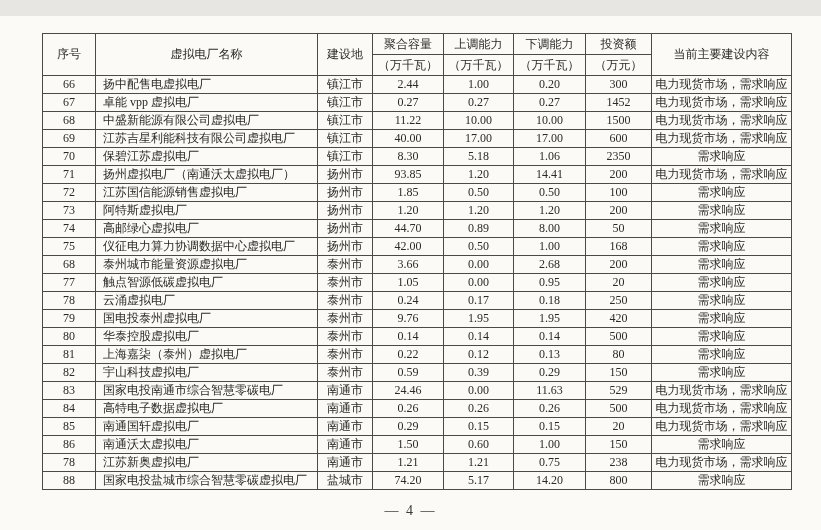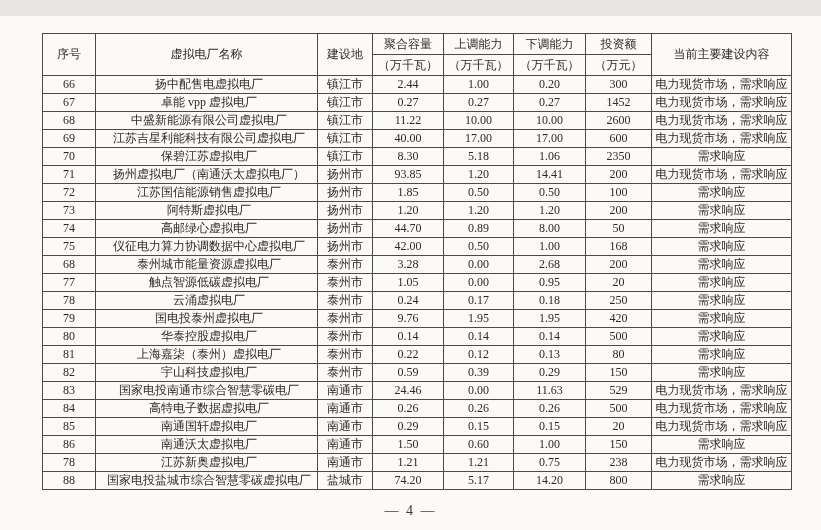--- a/index.html
+++ b/index.html
@@ -26,21 +26,21 @@
     text-align:center;
     vertical-align:middle;
     padding:1px 2px;
     height:16px;
     line-height:1.25;
     color:#2b2a28;
     overflow:hidden;
     white-space:nowrap;
   }
   .vpp th { height:21px; }
-  .vpp td.cell-name { text-align:center; padding-left:7px; }
+  .vpp td.cell-name { text-align:left; padding-left:7px; }
   col.c-no { width:53px; }
   col.c-name { width:222px; }
   col.c-loc { width:55px; }
   col.c-cap { width:71px; }
   col.c-up { width:70px; }
   col.c-down { width:72px; }
   col.c-inv { width:66px; }
   col.c-content { width:140px; }
   .footer {
     position:absolute;
@@ -107,21 +107,21 @@
       <td class="cell-inv">1452</td>
       <td class="cell-content">电力现货市场，需求响应</td>
     </tr>
         <tr>
       <td class="cell-no">68</td>
       <td class="cell-name">中盛新能源有限公司虚拟电厂</td>
       <td class="cell-loc">镇江市</td>
       <td class="cell-cap">11.22</td>
       <td class="cell-up">10.00</td>
       <td class="cell-down">10.00</td>
-      <td class="cell-inv">2600</td>
+      <td class="cell-inv">1500</td>
       <td class="cell-content">电力现货市场，需求响应</td>
     </tr>
         <tr>
       <td class="cell-no">69</td>
       <td class="cell-name">江苏吉星利能科技有限公司虚拟电厂</td>
       <td class="cell-loc">镇江市</td>
       <td class="cell-cap">40.00</td>
       <td class="cell-up">17.00</td>
       <td class="cell-down">17.00</td>
       <td class="cell-inv">600</td>
@@ -184,21 +184,21 @@
       <td class="cell-cap">42.00</td>
       <td class="cell-up">0.50</td>
       <td class="cell-down">1.00</td>
       <td class="cell-inv">168</td>
       <td class="cell-content">需求响应</td>
     </tr>
         <tr>
       <td class="cell-no">68</td>
       <td class="cell-name">泰州城市能量资源虚拟电厂</td>
       <td class="cell-loc">泰州市</td>
-      <td class="cell-cap">3.28</td>
+      <td class="cell-cap">3.66</td>
       <td class="cell-up">0.00</td>
       <td class="cell-down">2.68</td>
       <td class="cell-inv">200</td>
       <td class="cell-content">需求响应</td>
     </tr>
         <tr>
       <td class="cell-no">77</td>
       <td class="cell-name">触点智源低碳虚拟电厂</td>
       <td class="cell-loc">泰州市</td>
       <td class="cell-cap">1.05</td>

